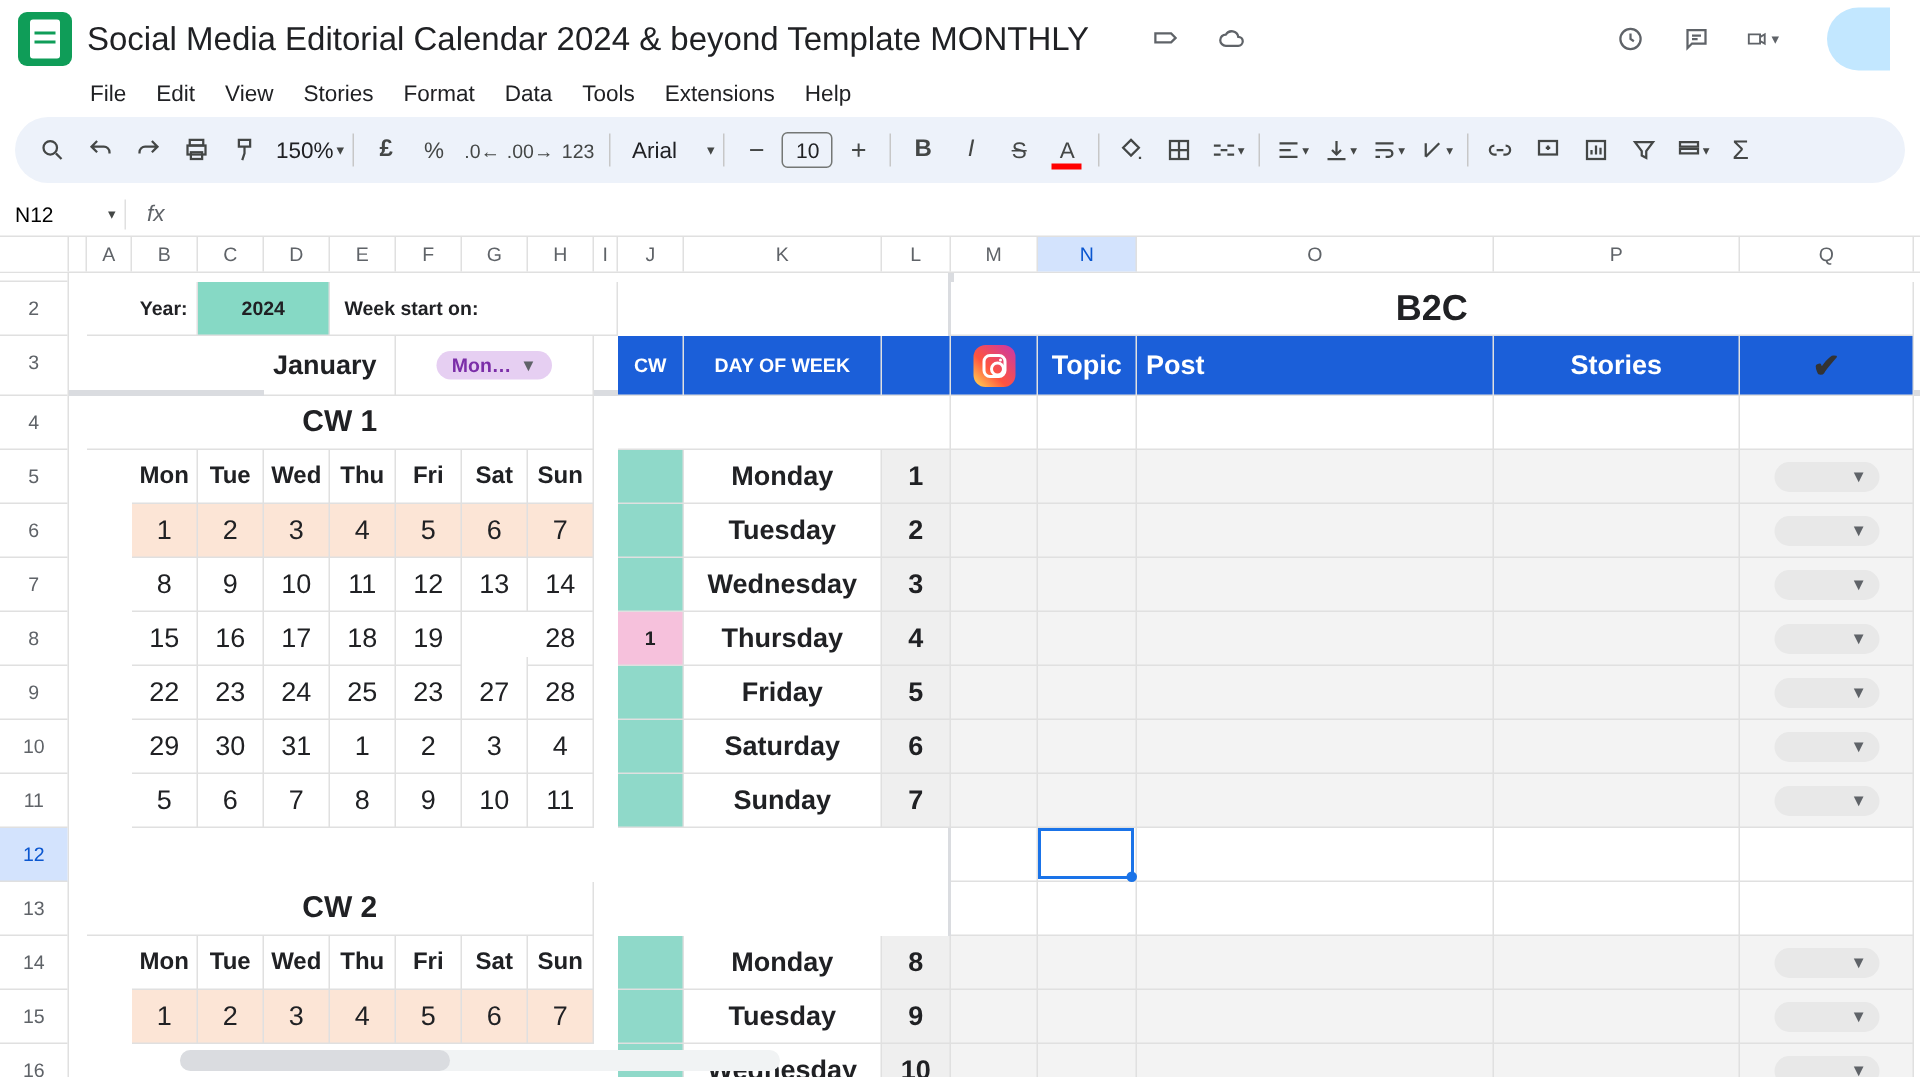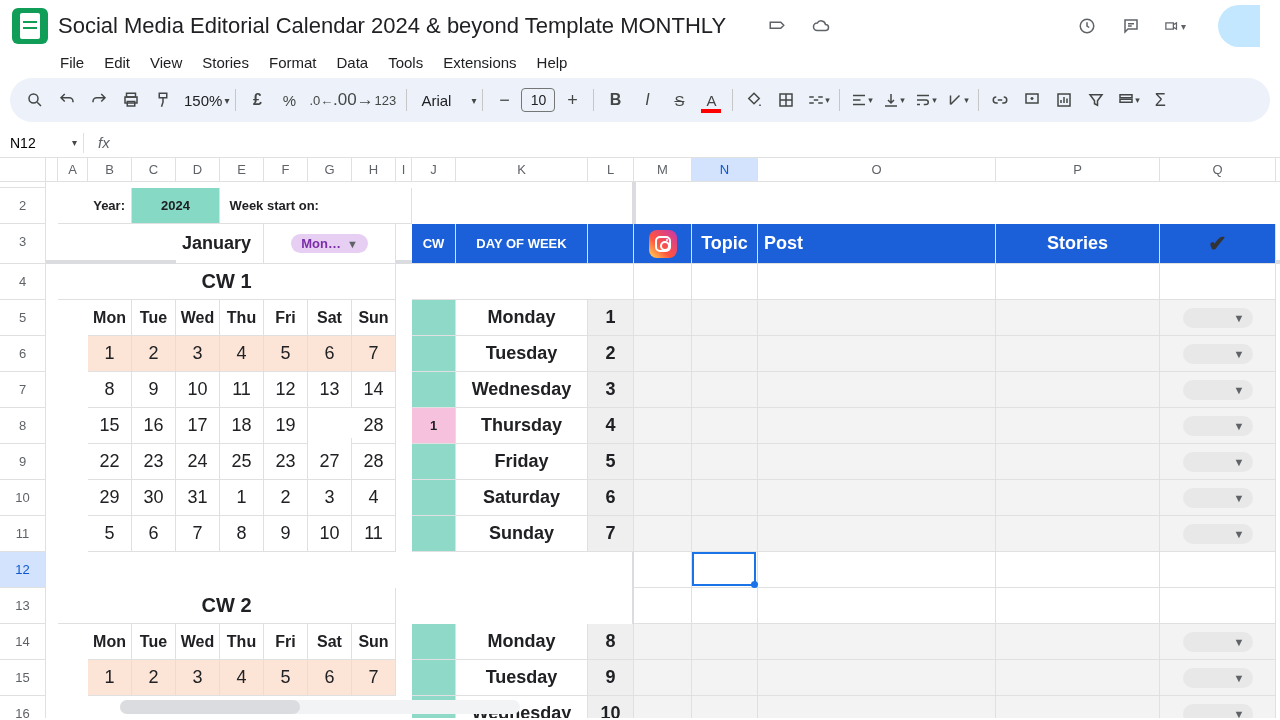--- a/index.html
+++ b/index.html
@@ -165,21 +165,21 @@
       <svg viewBox="0 0 24 24">
         <path d="M7 3h10v6H7zM12 9v6l-2 6"></path>
       </svg>
     </div>
   <div class="zoom-val">150%</div>
   <span class="dropdown-caret">▾</span>
   <div class="tsep"></div>
   <div class="tbtn" style="font-size:16px;font-weight:600">£</div>
   <div class="tbtn" style="font-size:15px">%</div>
   <div class="tbtn" style="font-size:13px">.0←</div>
-  <div class="tbtn" style="font-size:17px">.00→</div>
+  <div class="tbtn" style="font-size:13px">.00→</div>
   <div class="tbtn" style="font-size:13px">123</div>
   <div class="tsep"></div>
   <div class="font-name">Arial</div>
   <span class="dropdown-caret">▾</span>
   <div class="tsep"></div>
   <div class="tbtn" style="font-size:18px">−</div>
   <div class="font-size-box">10</div>
   <div class="tbtn" style="font-size:18px">+</div>
   <div class="tsep"></div>
   <div class="tbtn" style="font-weight:900;font-size:16px">B</div>
@@ -311,20 +311,21 @@
         <div class="rowh" style="height: 36px;">15</div>
         <div class="rowh" style="height: 36px;">16</div>
       </div>
     <div class="cells" id="cells">
 
       <div class="freeze-v" style="left:586px"></div>
       <div class="freeze-h" style="top:78px"></div>
     <div class="cell bold right" style="left: 12px; width: 74px; top: 6px; height: 36px;">Year:</div>
         <div class="cell bold center year-fill" style="left: 86px; width: 88px; top: 6px; height: 36px;">2024</div>
         <div class="cell bold" style="left: 174px; width: 192px; top: 6px; height: 36px;">&nbsp;Week start on:</div>
+        <div class="cell bold center" style="left: 588px; width: 642px; top: 6px; height: 36px; font-size: 24px;">B2C</div>
         <div class="cell bold" style="left: 130px; width: 88px; top: 42px; height: 40px; font-size: 18px;">January</div>
         <div class="cell center" style="left: 218px; width: 132px; top: 42px; height: 40px;">
           <div class="pill">Mon… <span class="pill-caret">▼</span></div>
         </div>
         <div class="cell hdr-blue center" style="left: 366px; width: 44px; top: 42px; height: 40px;">CW</div>
         <div class="cell hdr-blue center" style="left: 410px; width: 132px; top: 42px; height: 40px;">DAY OF WEEK</div>
         <div class="cell hdr-blue" style="left: 542px; width: 46px; top: 42px; height: 40px;"></div>
         <div class="cell hdr-blue center" style="left: 588px; width: 58px; top: 42px; height: 40px;">
           <div class="ig-icon">
             <div class="ig-inner"></div>

